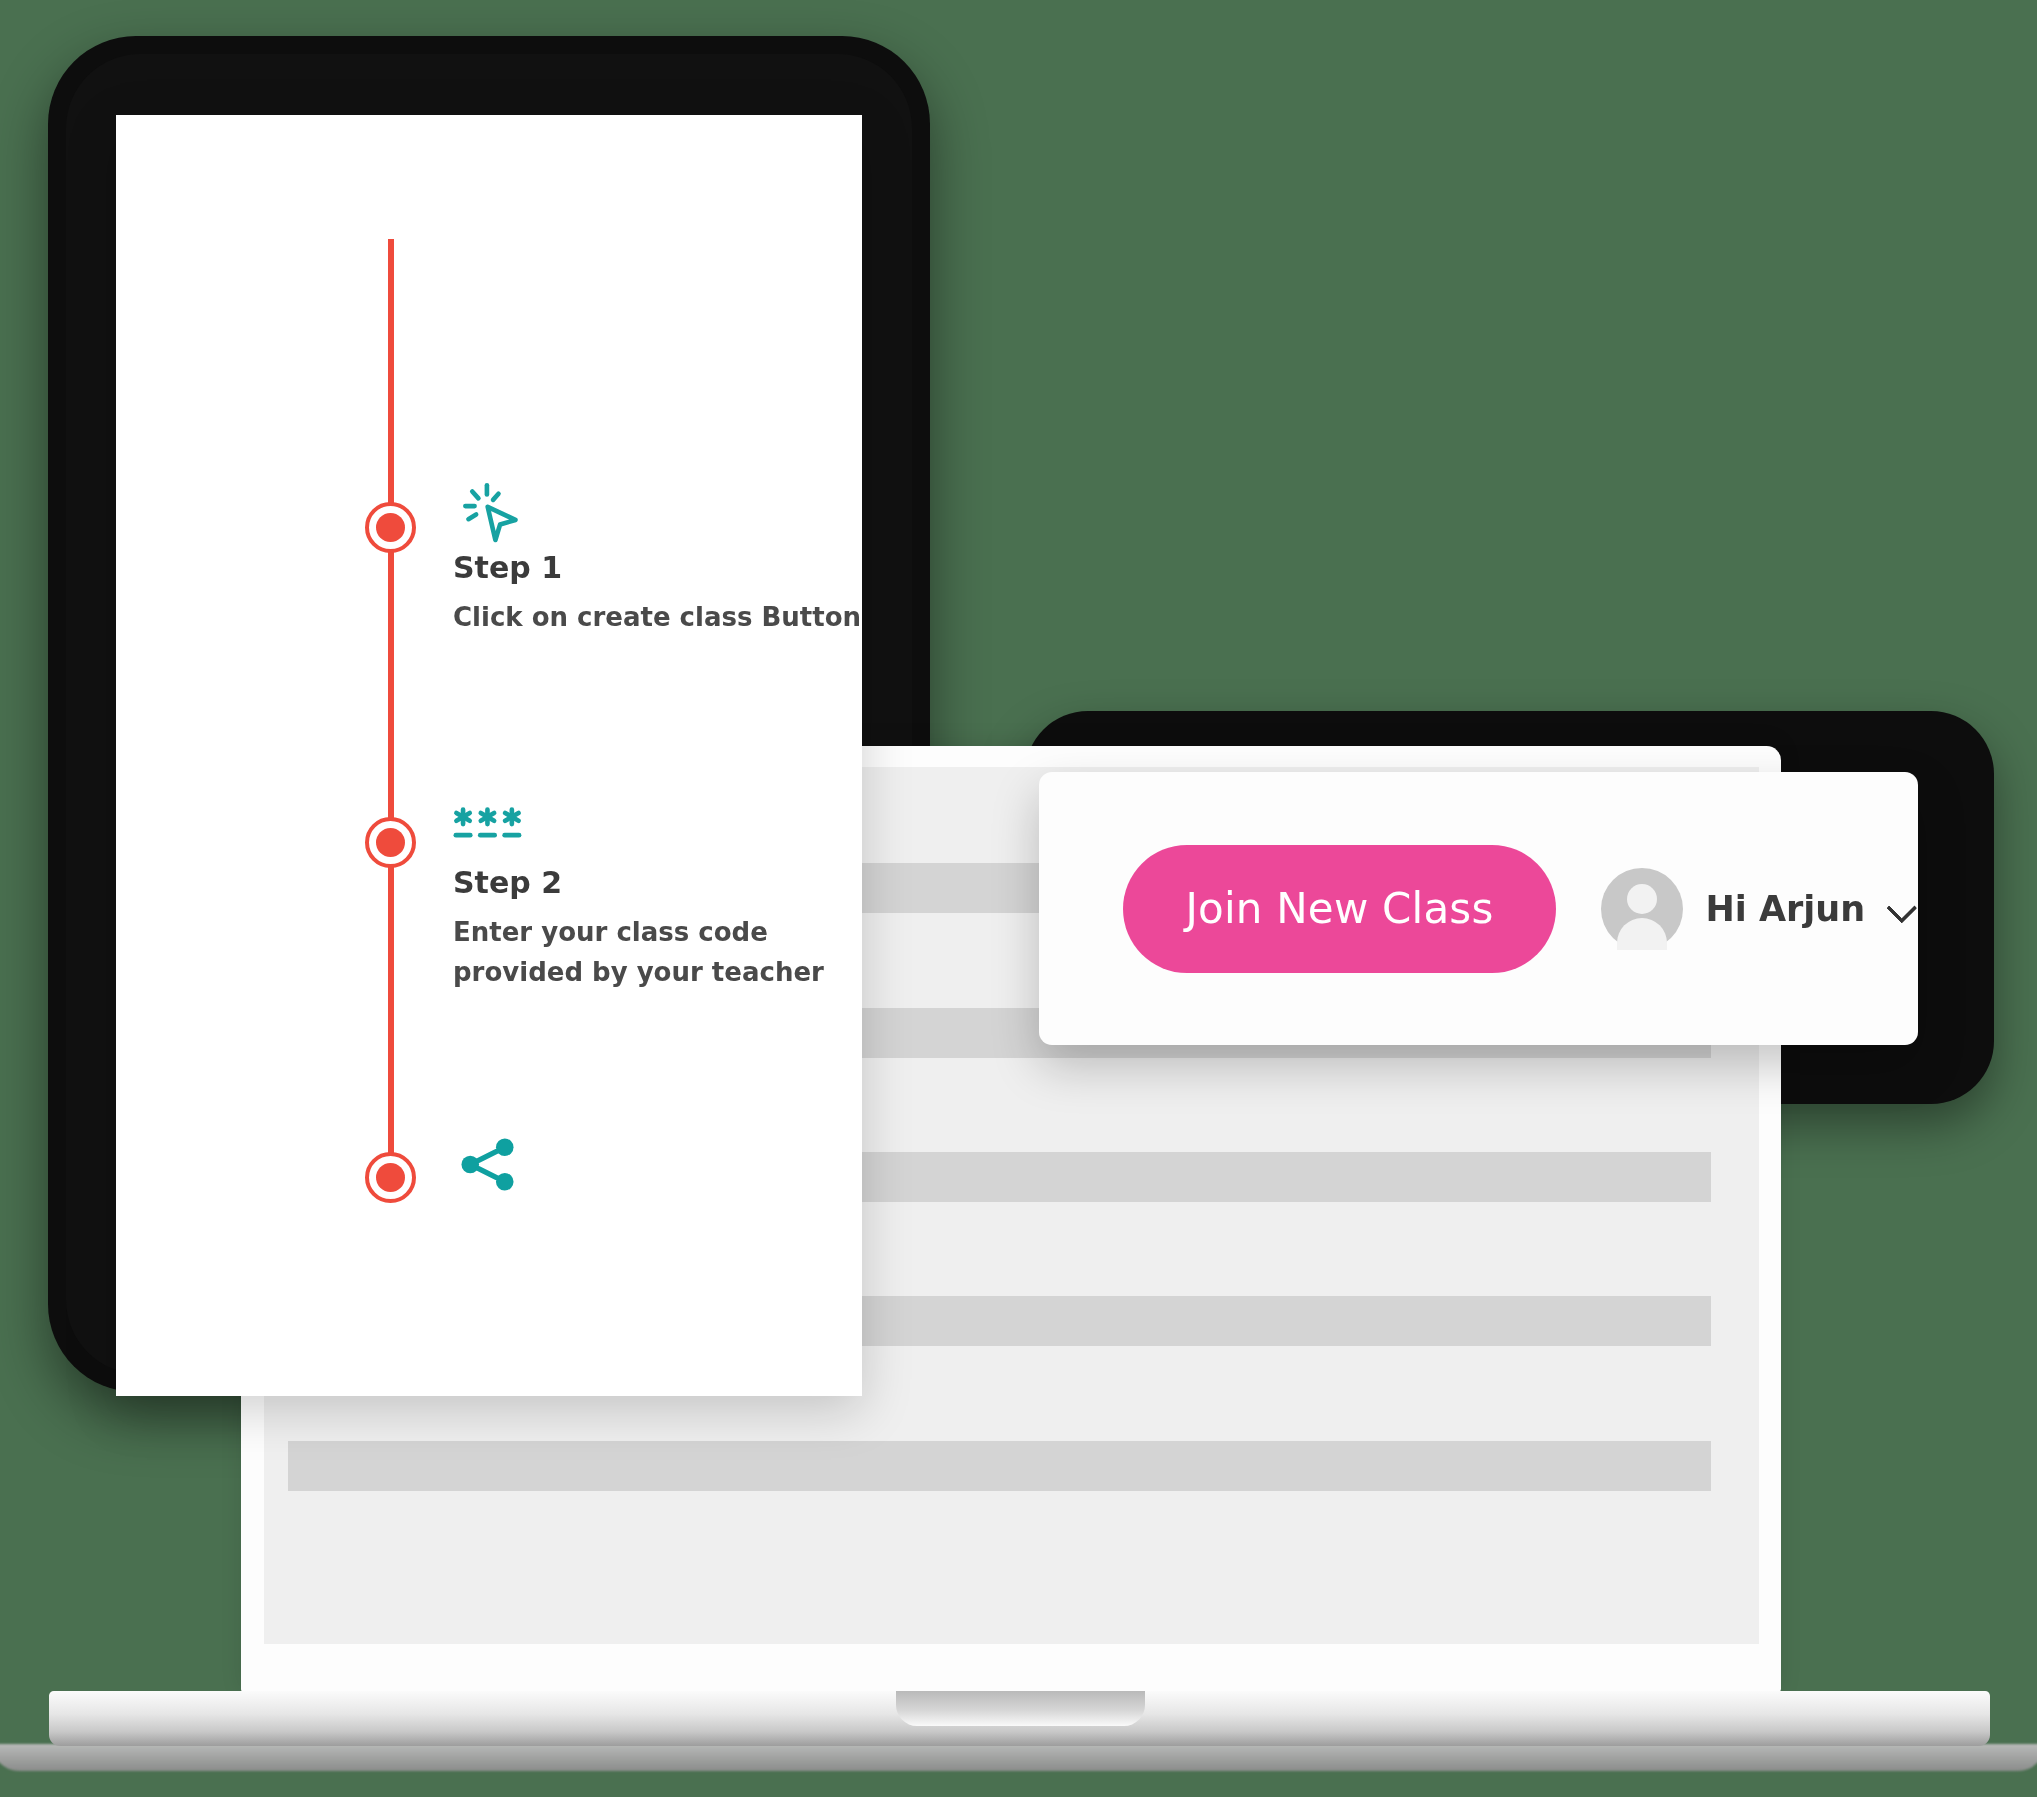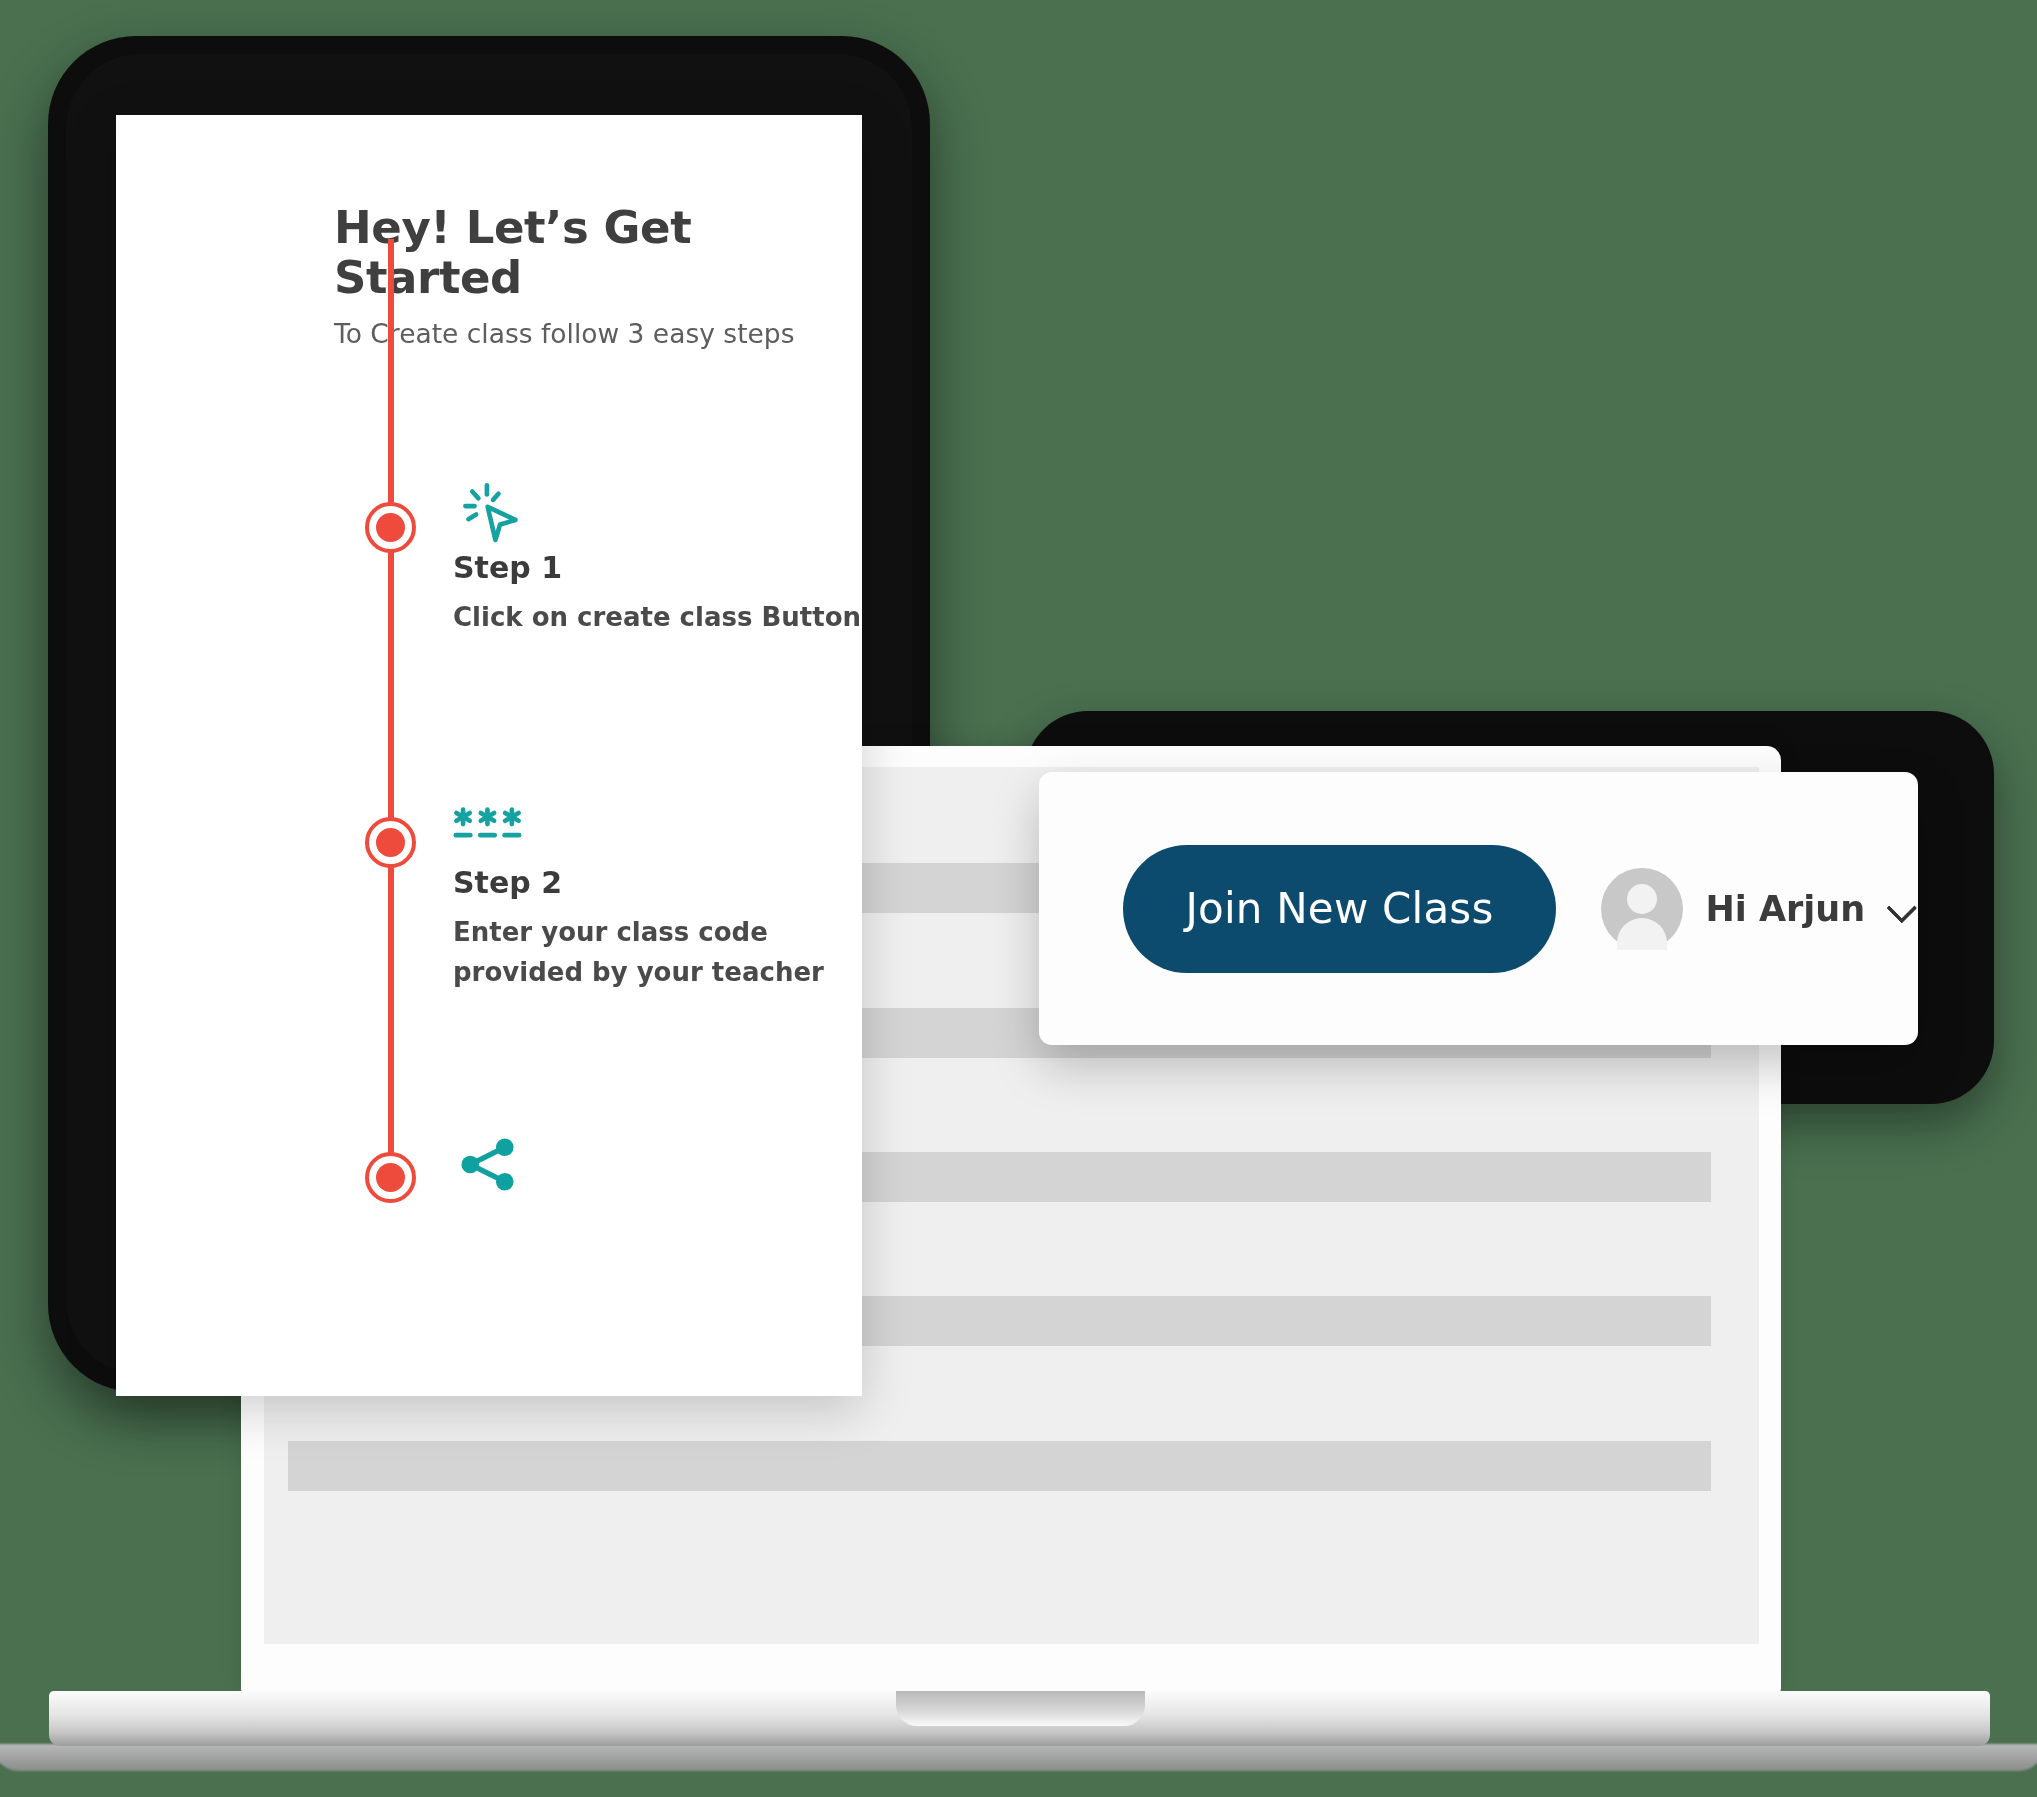--- a/index.html
+++ b/index.html
@@ -107,21 +107,21 @@
 
   
   .float-card{
     position:absolute;left:1039px;top:772px;width:879px;height:273px;
     background:#fdfdfd;border-radius:13px;z-index:60;
     box-shadow:0 21px 48px rgba(0,0,0,.22);
     display:flex;align-items:center;
   }
   .join-btn{
     margin-left:84px;width:433px;height:128px;border:0;outline:0;
-    border-radius:72px;background:#0c4a6e;color:#ffffff;
+    border-radius:72px;background:#ec4899;color:#ffffff;
     font-family:"DejaVu Sans","Liberation Sans",sans-serif;
     font-size:42px;font-weight:400;cursor:pointer;letter-spacing:0.2px;
   }
   .user-chip{
     margin-left:45px;display:flex;align-items:center;gap:22.5px;cursor:pointer;
   }
   .avatar{
     width:82px;height:82px;border-radius:50%;background:#c8c8c8;
     position:relative;flex:none;
   }
@@ -158,24 +158,20 @@
         <div class="skel-row" style="top:385px;"></div>
         <div class="skel-row" style="top:529px;"></div>
         <div class="skel-row" style="top:674px;"></div>
       </div>
     </div>
     <div class="laptop-foot"></div>
     <div class="laptop-base"></div>
   </div>
 
   <div class="steps-card">
-    <div class="steps-head">
-      <h1 class="steps-title">Hey! Let’s Get Started</h1>
-      <p class="steps-sub">To Create class follow 3 easy steps</p>
-    </div>
 
     <div class="rail"></div>
     <div class="dot d1"></div>
     <div class="dot d2"></div>
     <div class="dot d3"></div>
 
     <div class="step-block sb1">
       <div class="step-icon">
         <svg width="74" height="74" viewBox="0 0 48 48" fill="none" stroke="#17a2a2" stroke-width="3" stroke-linecap="round">
           <path d="M22 6 v6"></path>

